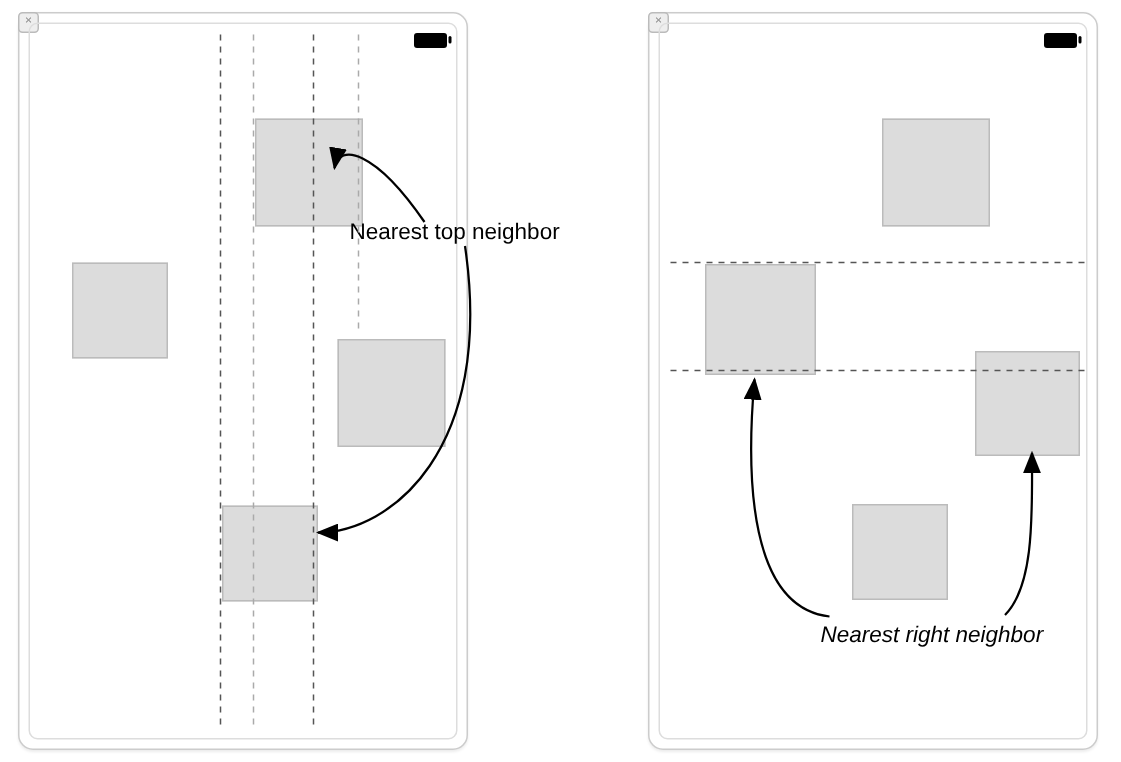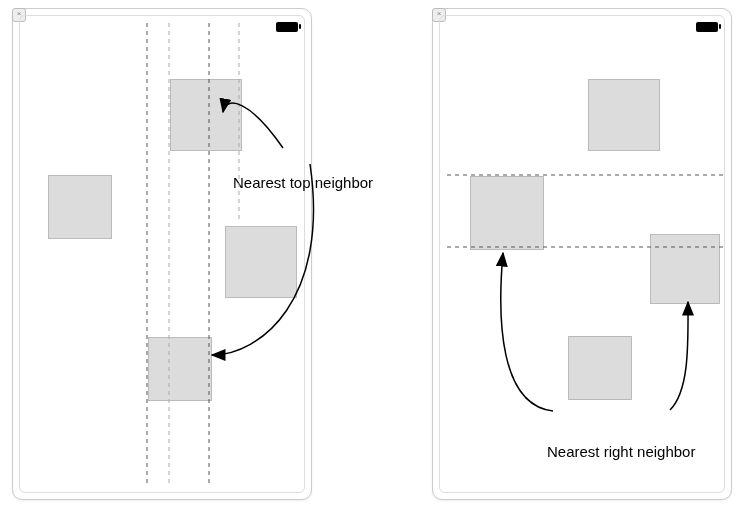--- a/index.html
+++ b/index.html
@@ -57,21 +57,20 @@
     border-radius: 1px;
   }
   .box {
     position: absolute;
     background: #dcdcdc;
     border: 1px solid #bbb;
   }
   .label {
     position: absolute;
     white-space: nowrap;
-    margin-top: 28px;
   }
   svg.overlay {
     position: absolute;
     left: 0; top: 0;
     width: 747px; height: 508px;
     pointer-events: none;
   }
 </style>
 </head>
 <body>
@@ -93,21 +92,21 @@
   <div class="screen">
     <div class="battery"></div>
     <div class="box" style="left:148px; top:63px; width:70px; height:70px;"></div>
     <div class="box" style="left:30px; top:160px; width:72px; height:72px;"></div>
     <div class="box" style="left:210px; top:218px; width:68px; height:68px;"></div>
     <div class="box" style="left:128px; top:320px; width:62px; height:62px;"></div>
   </div>
 </div>
 
 <div class="label" style="left:233px; top:146px;">Nearest top neighbor</div>
-<div class="label" style="left:547px; top:415px;">Nearest right neighbor</div>
+<div class="label" style="left:547px; top:415px;font-style:italic;">Nearest right neighbor</div>
 
 <svg class="overlay" viewBox="0 0 747 508">
   <defs>
     <marker id="arrowhead" markerWidth="10" markerHeight="8" refX="9" refY="4" orient="auto" markerUnits="strokeWidth">
       <path d="M0,0 L10,4 L0,8 z" fill="#000"></path>
     </marker>
   </defs>
 
   <g stroke="#555" stroke-width="1" stroke-dasharray="4 4" fill="none">
 

